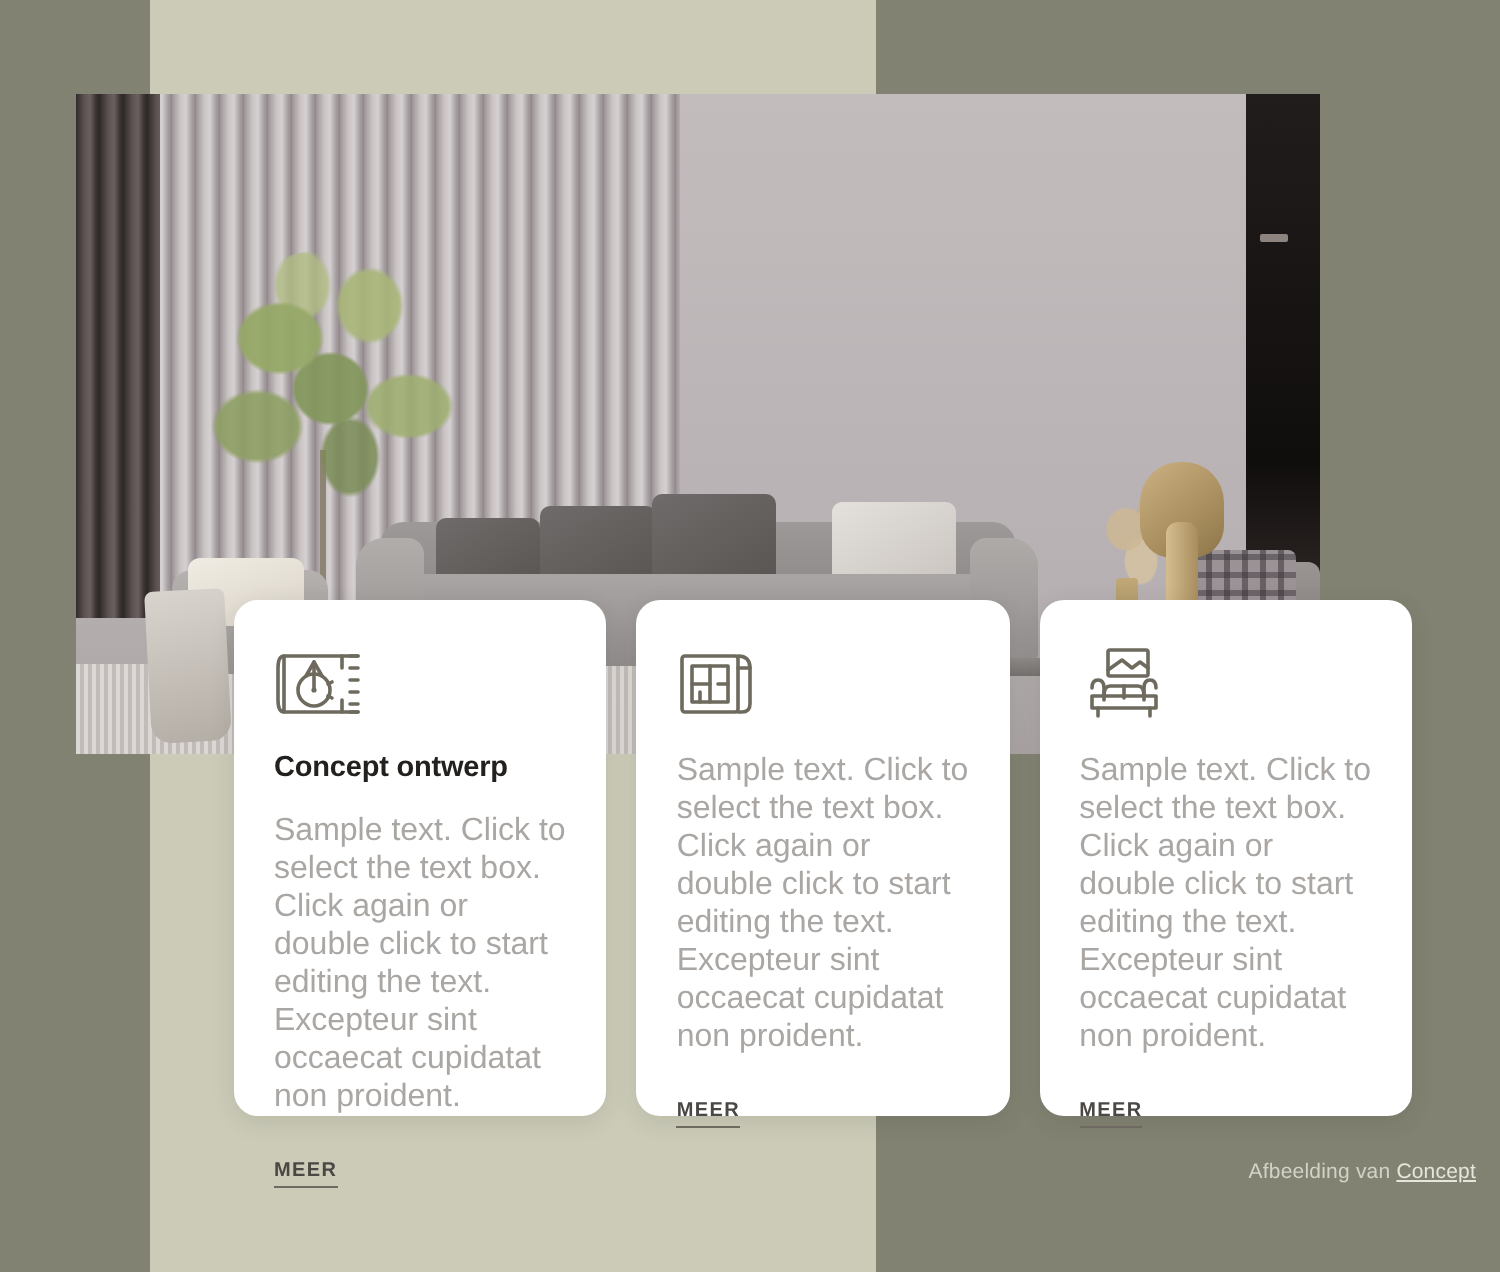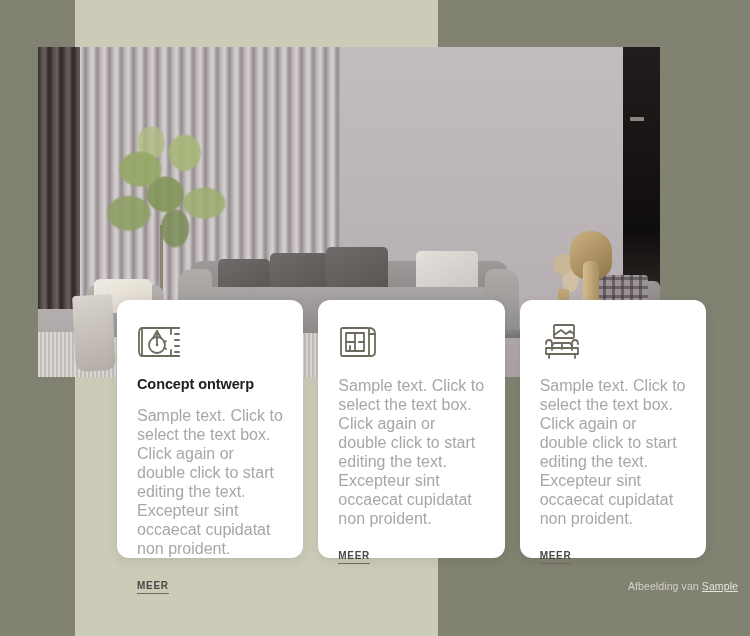--- a/index.html
+++ b/index.html
@@ -374,15 +374,15 @@
           <path d="M9 32 L9 36"></path>
           <path d="M35 32 L35 36"></path>
         </svg>
       </div>
       <div class="card-body">Sample text. Click to select the text box. Click again or double click to start editing the text. Excepteur sint occaecat cupidatat non proident.</div>
       <span class="card-more">MEER</span>
     </div>
 
   </div>
 
-  <div id="credit"><span>Afbeelding van </span><a>Sample</a></div>
+  <div id="credit"><span>Afbeelding van </span><a>Concept</a></div>
 
 </div>
 
 </body></html>

